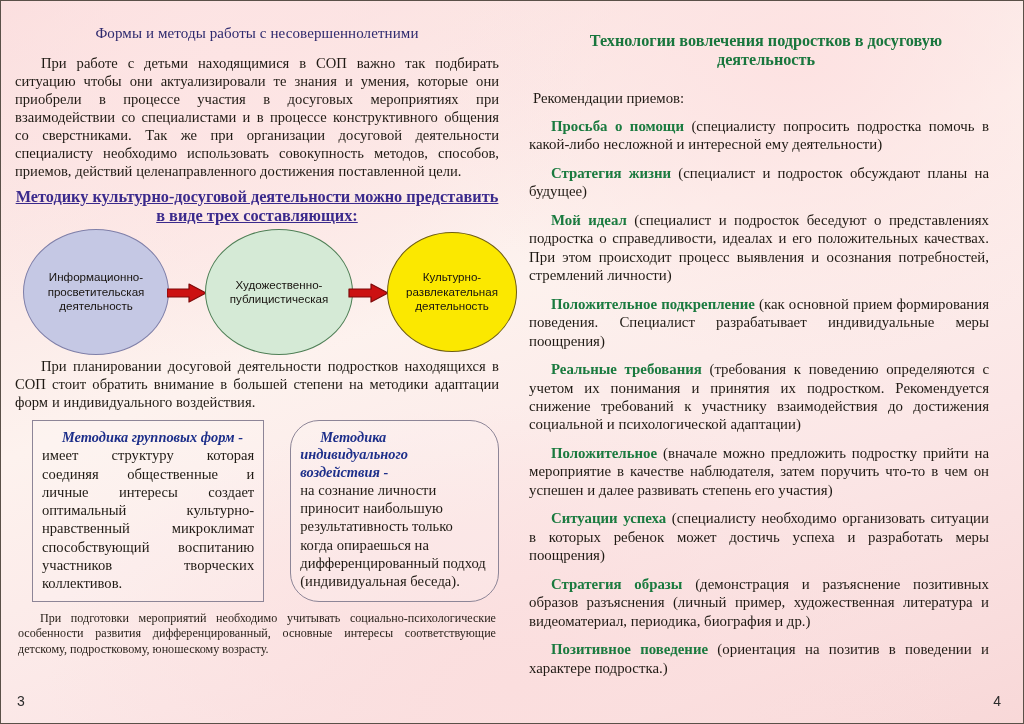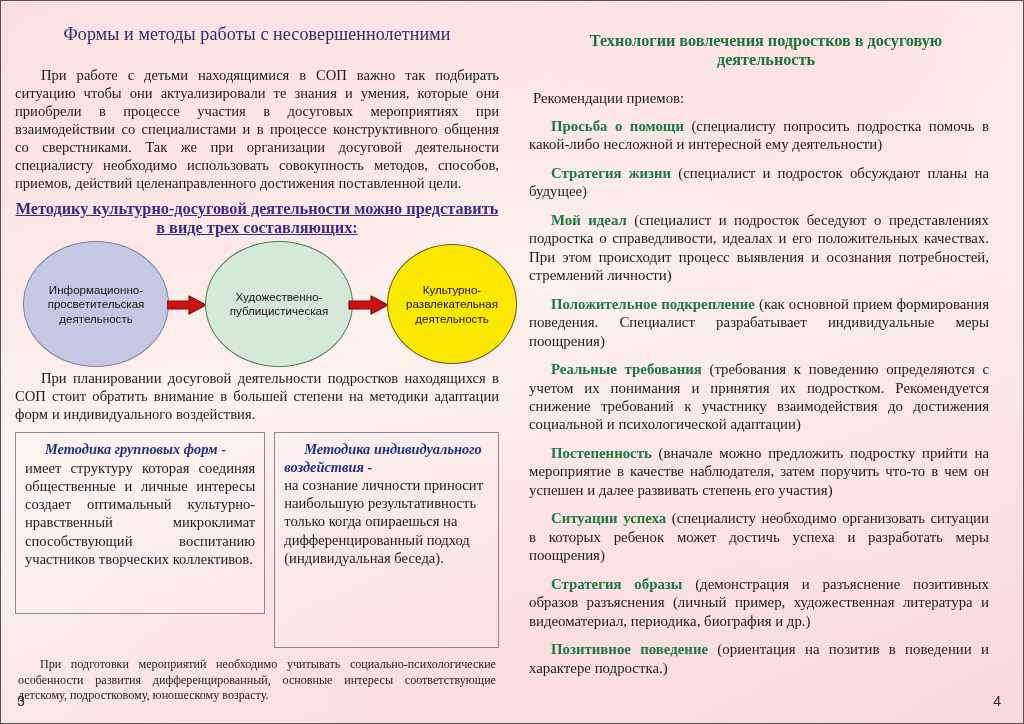--- a/index.html
+++ b/index.html
@@ -39,24 +39,24 @@
     padding: 24px 14px 0 14px;
   }
   .page-right {
     width: 512px;
     padding: 24px 18px 0 14px;
   }
 
   
   .title-navy {
     color: #2e2a6e;
-    font-size: 18px;
+    font-size: 15px;
     text-align: center;
     line-height: 1.1;
-    margin: 0 0 21px 0;
+    margin: 0 0 12px 0;
     letter-spacing: 0.1px;
   }
   .body-just {
     color: #1f1a14;
     font-size: 14.6px;
     line-height: 1.235;
     text-align: justify;
     text-indent: 26px;
     margin: 0;
     word-spacing: 0.2px;
@@ -131,23 +131,24 @@
   .boxes {
     display: flex;
     gap: 9px;
     margin-top: 9px;
   }
   .mbox {
     box-sizing: border-box;
     border: 1.2px solid #8d8597;
     background: rgba(255,255,255,0.14);
     padding: 8px 9px 18px 9px;
+    margin-left: 17px;
   }
   .mbox-left { width: 255px; height: 182px; }
-  .mbox-right { width: 229px; height: 216px; }
+  .mbox-right { width: 229px; height: 182px; border-radius: 29px; }
   .mhead {
     color: #1d2f8a;
     font-weight: bold;
     font-style: italic;
     font-size: 14.4px;
     line-height: 1.2;
   }
   .mhead-indent { text-indent: 20px; display: block; }
   .mbody {
     color: #1f1a14;
@@ -283,21 +284,21 @@
 
     <p class="tech-item">
       <span class="tech-name">Положительное подкрепление</span><span> (как основной прием формирования поведения. Специалист разрабатывает индивидуальные меры поощрения)</span>
     </p>
 
     <p class="tech-item">
       <span class="tech-name">Реальные требования</span><span> (требования к поведению определяются с учетом их понимания и принятия их подростком. Рекомендуется снижение требований к участнику взаимодействия до достижения социальной и психологической адаптации)</span>
     </p>
 
     <p class="tech-item">
-      <span class="tech-name">Постепенность</span><span> (вначале можно предложить подростку прийти на мероприятие в качестве наблюдателя, затем поручить что-то в чем он успешен и далее развивать степень его участия)</span>
+      <span class="tech-name">Положительное</span><span> (вначале можно предложить подростку прийти на мероприятие в качестве наблюдателя, затем поручить что-то в чем он успешен и далее развивать степень его участия)</span>
     </p>
 
     <p class="tech-item">
       <span class="tech-name">Ситуации успеха</span><span> (специалисту необходимо организовать ситуации в которых ребенок может достичь успеха и разработать меры поощрения)</span>
     </p>
 
     <p class="tech-item">
       <span class="tech-name">Стратегия образы</span><span> (демонстрация и разъяснение позитивных образов разъяснения (личный пример, художественная литература и видеоматериал, периодика, биография и др.)</span>
     </p>
 

